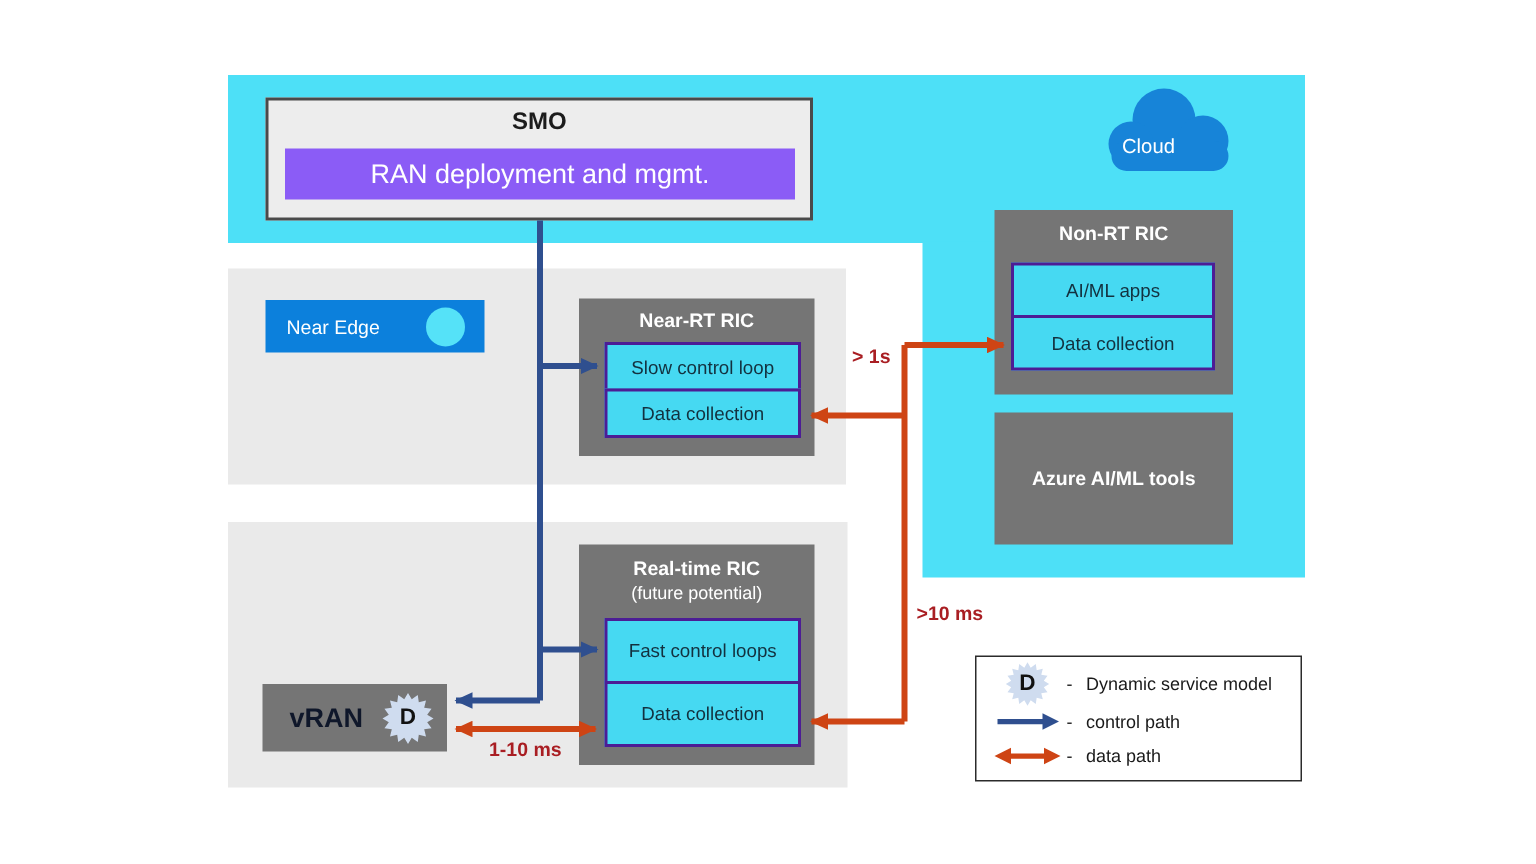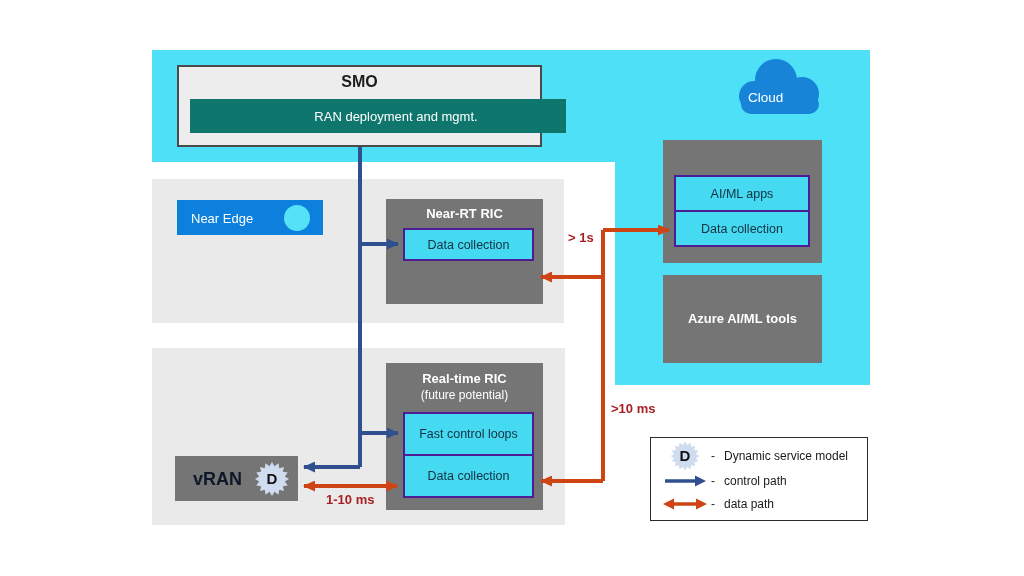--- a/index.html
+++ b/index.html
@@ -10,22 +10,22 @@
   
   .cyan-banner{left:152px;top:50px;width:718px;height:112px;background:#4DE0F7;}
   .cyan-column{left:615px;top:161px;width:255px;height:224px;background:#4DE0F7;}
   .panel{background:#EAEAEA;}
   .panel-near{left:152px;top:179px;width:412px;height:144px;}
   .panel-far{left:152px;top:348px;width:413px;height:177px;}
 
   
   .smo-box{left:177px;top:65px;width:365px;height:82px;background:#EDEDED;border:2px solid #4a4a4a;box-sizing:border-box;}
   .smo-title{position:absolute;left:0;top:6px;width:100%;text-align:center;font-size:16px;font-weight:bold;color:#1c1c1c;}
-  .smo-inner{position:absolute;left:11px;top:32px;width:340px;height:34px;background:#0f766e;color:#fff;
-             display:flex;align-items:center;justify-content:center;font-size:13px;padding-left:36px;}
+  .smo-inner{position:absolute;left:11px;top:32px;width:340px;height:34px;background:#8b5cf6;color:#fff;
+             display:flex;align-items:center;justify-content:center;font-size:18px;}
 
   
   .cloud-wrap{left:736px;top:56px;width:90px;height:62px;}
   .cloud-label{position:absolute;left:12px;top:34px;color:#fff;font-size:13.5px;}
 
   
   .gray-box{background:#757575;box-sizing:border-box;}
   .box-title{width:100%;text-align:center;color:#fff;font-weight:bold;font-size:13px;}
   .box-subtitle{width:100%;text-align:center;color:#fff;font-weight:normal;font-size:12px;}
   .cyan-row{background:#46D9F2;border:2px solid #4c1d95;box-sizing:border-box;color:#13313f;
@@ -102,38 +102,40 @@
         <circle cx="40" cy="24" r="21"></circle>
         <circle cx="18" cy="40" r="15"></circle>
         <circle cx="66" cy="38" r="17"></circle>
         <rect x="5" y="38" width="78" height="20" rx="10"></rect>
       </g>
     </svg>
     <span class="cloud-label">Cloud</span>
   </div>
 
   <div class="abs gray-box nonrt-box">
+    <div class="box-title nonrt-title abs">Non-RT RIC</div>
     <div class="nonrt-rows">
       <div class="cyan-row">AI/ML apps</div>
       <div class="cyan-row">Data collection</div>
     </div>
   </div>
 
   <div class="abs gray-box azure-box">
     <div class="azure-label">Azure AI/ML tools</div>
   </div>
 
   <div class="abs edge-btn edge-near">
     <span class="edge-label">Near Edge</span>
     <span class="edge-dot"></span>
   </div>
 
   <div class="abs gray-box nearrt-box">
     <div class="box-title nearrt-title abs">Near-RT RIC</div>
     <div class="nearrt-rows">
+      <div class="cyan-row">Slow control loop</div>
       <div class="cyan-row">Data collection</div>
     </div>
   </div>
 
 
   <div class="abs gray-box rt-box">
     <div class="box-title rt-title abs">Real-time RIC</div>
     <div class="box-subtitle rt-subtitle abs">(future potential)</div>
     <div class="rt-rows">
       <div class="cyan-row">Fast control loops</div>

